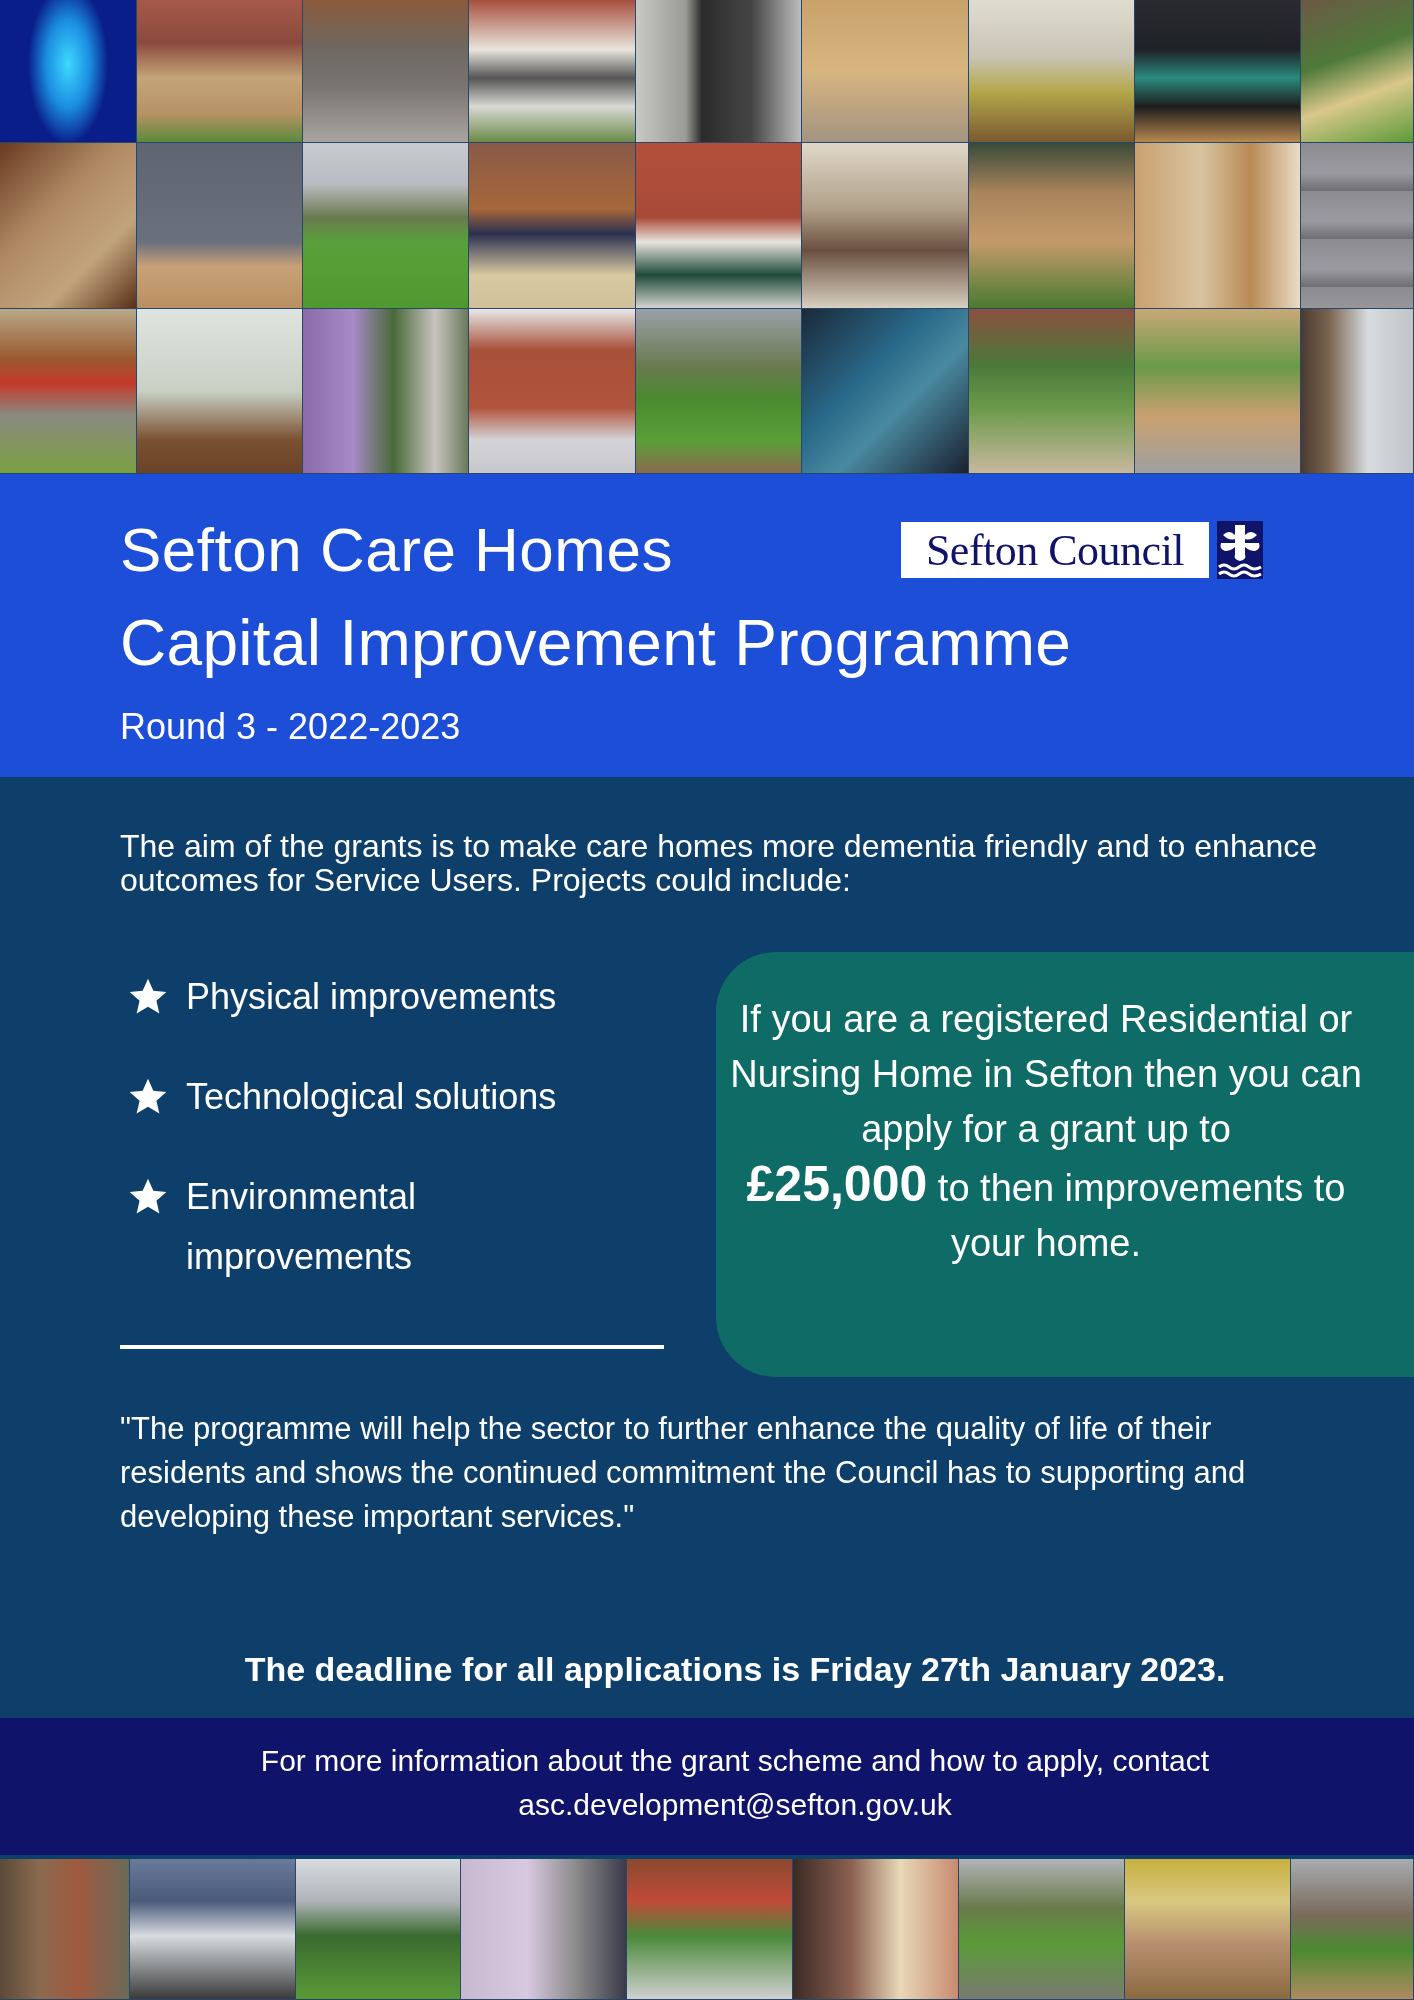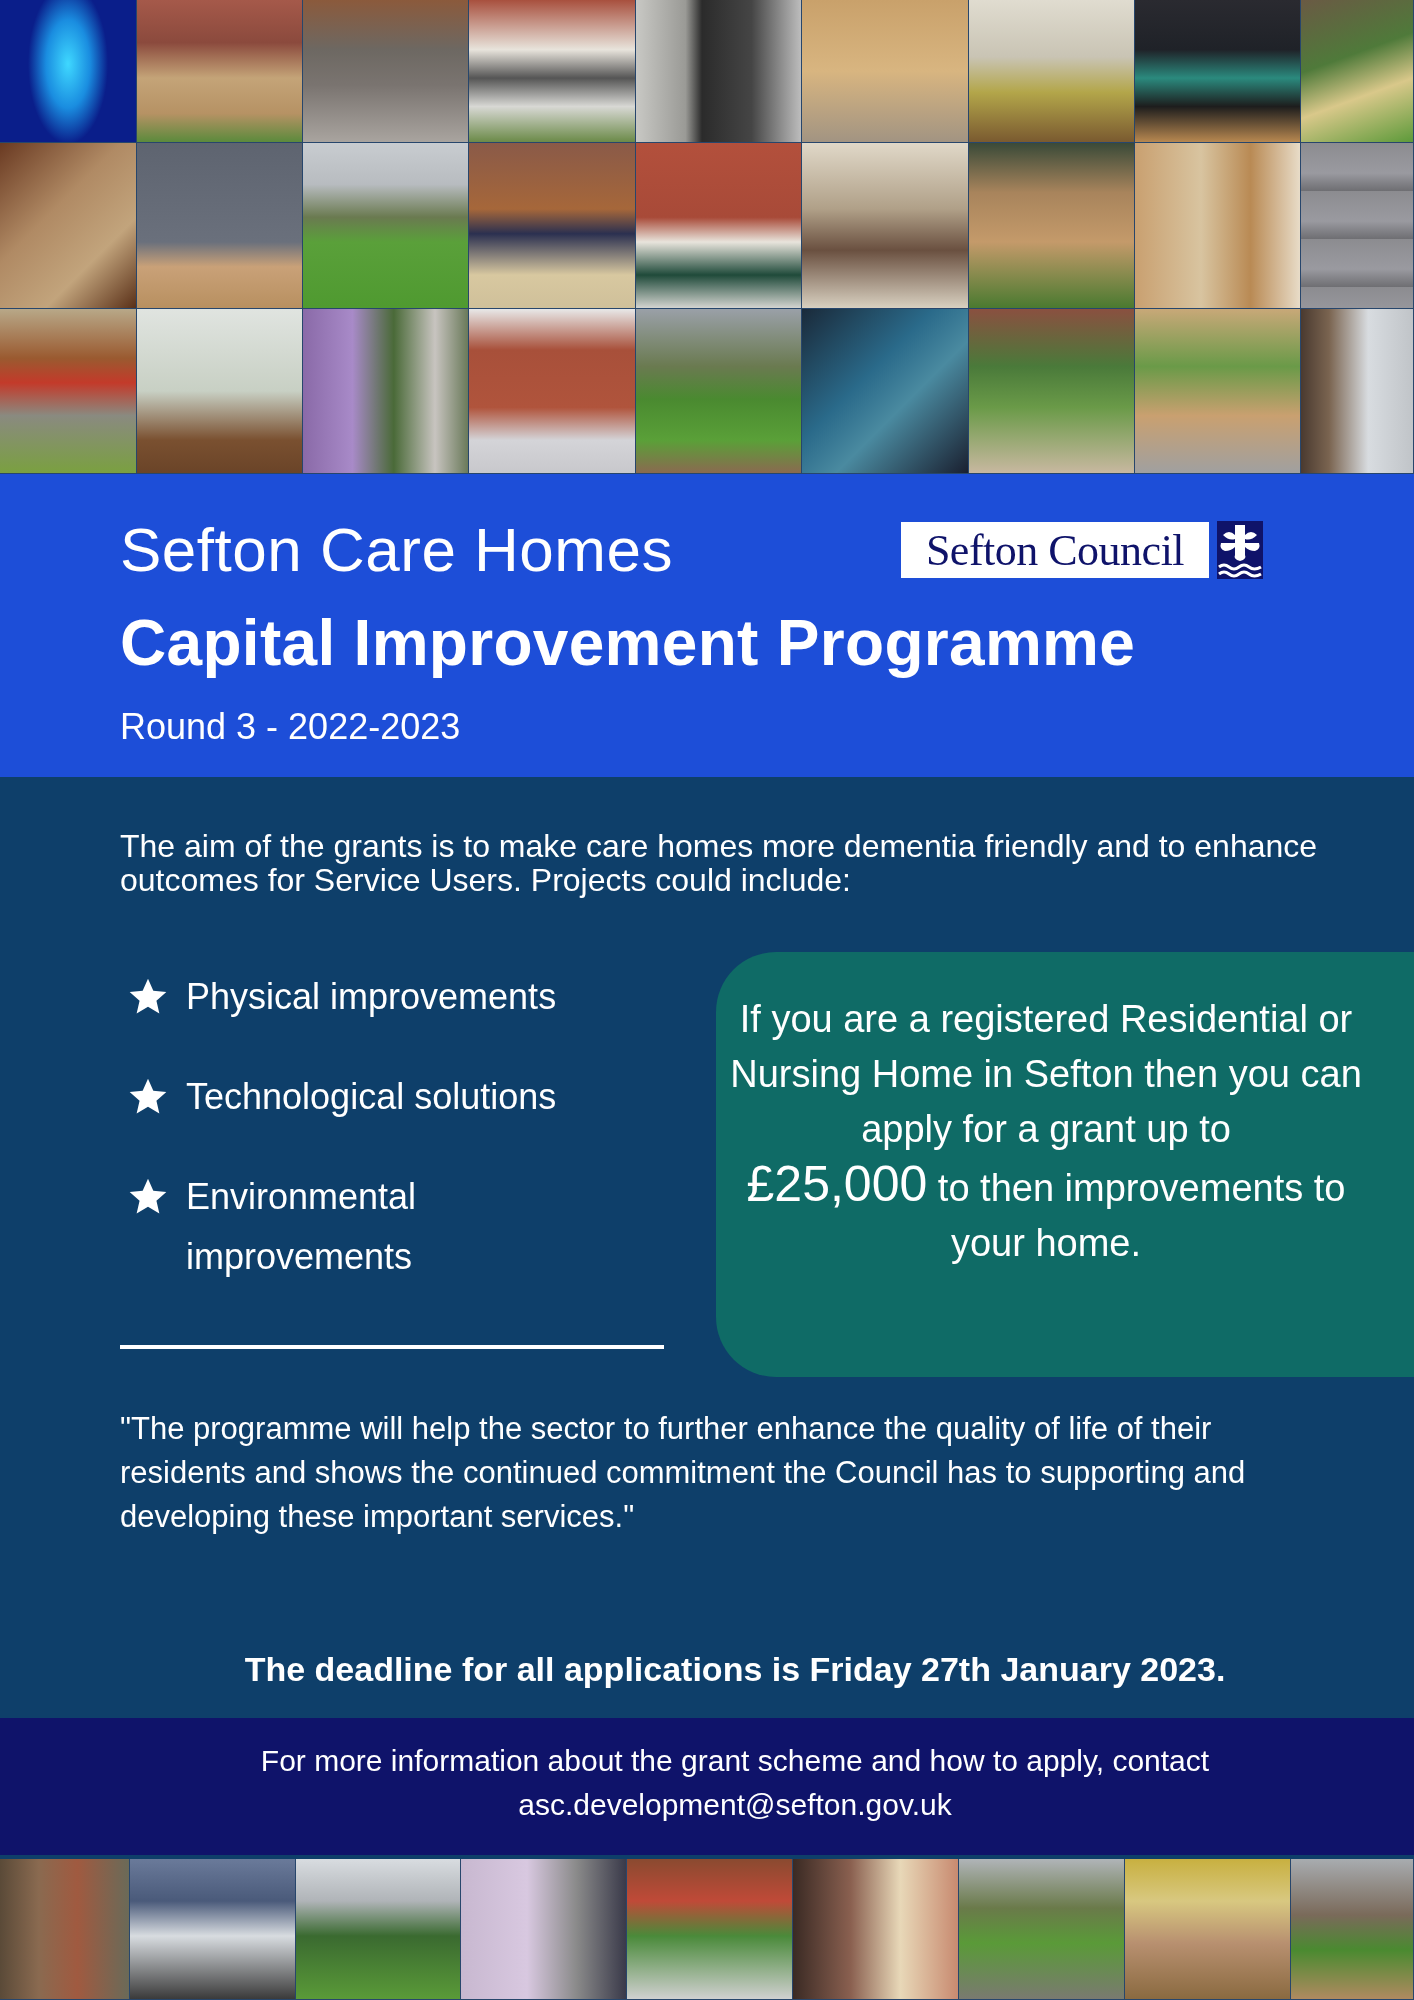--- a/index.html
+++ b/index.html
@@ -8,38 +8,38 @@
 
   .photo-grid { position: absolute; left: 0; top: 0; width: 1414px; height: 474px; display: grid;
     grid-template-columns: 137px 166px 166px 167px 166px 167px 166px 166px 113px;
     grid-template-rows: 143px 166px 165px; gap: 0; background: #1a3a5c; }
   .photo { position: relative; overflow: hidden; border-right: 1px solid #27466c; border-bottom: 1px solid #27466c; }
   .photo-strip { position: absolute; left: 0; top: 1859px; width: 1414px; height: 141px; display: grid;
     grid-template-columns: 130px 166px 165px 166px 166px 166px 166px 166px 123px; }
 
   .header { position: absolute; left: 0; top: 474px; width: 1414px; height: 303px; background: #1d4ed8; }
   .header .title1 { position: absolute; left: 120px; top: 40px; font-size: 62px; font-weight: 400; letter-spacing: 0.5px; }
-  .header .title2 { position: absolute; left: 120px; top: 132px; font-size: 64px; font-weight: 700; letter-spacing: 0.3px; }
+  .header .title2 { position: absolute; left: 120px; top: 132px; font-size: 64px; font-weight: 400; letter-spacing: 0.3px; }
   .header .subtitle { position: absolute; left: 120px; top: 232px; font-size: 36px; font-weight: 400; }
   .logo { position: absolute; left: 876px; top: 47px; height: 58px; display: flex; align-items: center; gap: 8px; padding-left: 25px; }
   .logo-box { background: #ffffff; height: 56px; width: 308px; display: flex; align-items: center; justify-content: center; }
   .logo-text { font-family: "Liberation Serif", "DejaVu Serif", serif; color: #0f136a; font-size: 44px; letter-spacing: -0.5px; }
   .crest { width: 46px; height: 58px; }
 
   .body { position: absolute; left: 0; top: 777px; width: 1414px; height: 941px; background: #0e3f6a; }
   .intro { position: absolute; left: 120px; top: 52px; width: 1230px; font-size: 32px; line-height: 34px; font-weight: 400; }
   .features { position: absolute; left: 126px; top: 190px; list-style: none; }
   .feature { display: flex; align-items: flex-start; font-size: 36px; line-height: 60px; margin-bottom: 40px; }
   .feature .star { width: 44px; height: 44px; margin-right: 16px; margin-top: 8px; flex: 0 0 44px; }
   .feature-label { width: 420px; }
   .divider { position: absolute; left: 120px; top: 568px; width: 544px; height: 4px; background: #ffffff; }
   .callout { position: absolute; left: 716px; top: 175px; width: 740px; height: 425px; background: #0f6b66;
     border-radius: 60px 0 0 60px; padding: 40px 0 0 0; text-align: center; width: 720px; }
   .callout-text { width: 660px; font-size: 38px; line-height: 55px; }
-  .callout .amount { font-size: 50px; font-weight: 400; }
+  .callout .amount { font-size: 50px; font-weight: 700; }
   .quote { position: absolute; left: 120px; top: 630px; width: 1180px; font-size: 31px; line-height: 44px; }
   .attribution { position: absolute; left: 120px; top: 775px; font-size: 35px; }
   .attribution b { font-weight: 700; }
   .deadline { position: absolute; left: 0; top: 873px; width: 1470px; text-align: center; font-size: 34px; font-weight: 700; }
 
   .footer { position: absolute; left: 0; top: 1718px; width: 1414px; height: 137px; background: #0f136a; text-align: center; }
   .footer-line1 { position: absolute; left: 0; top: 26px; width: 1470px; font-size: 30px; }
   .footer-line2 { position: absolute; left: 0; top: 70px; width: 1470px; font-size: 30px; }
   .footer-sep { position: absolute; left: 0; top: 1855px; width: 1414px; height: 4px; background: #0e3f6a; }
 </style>

